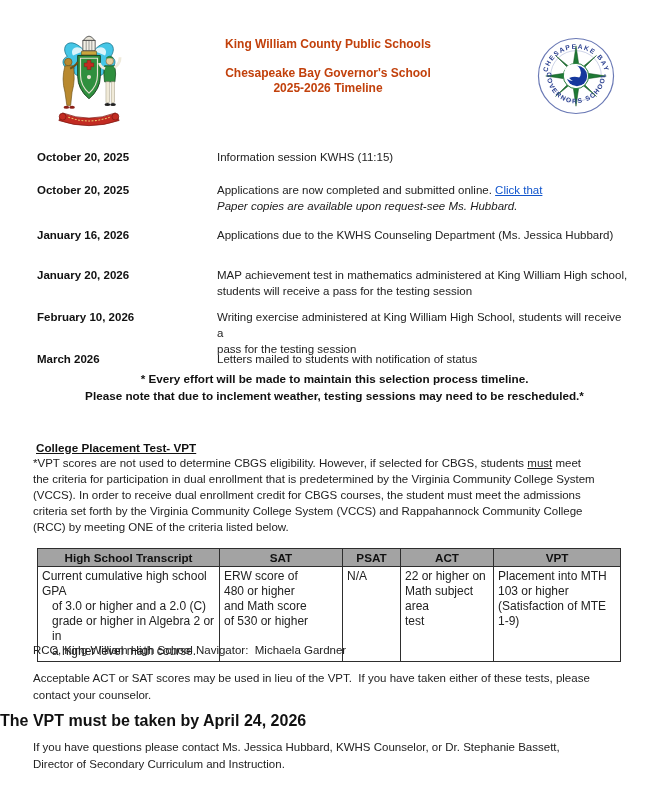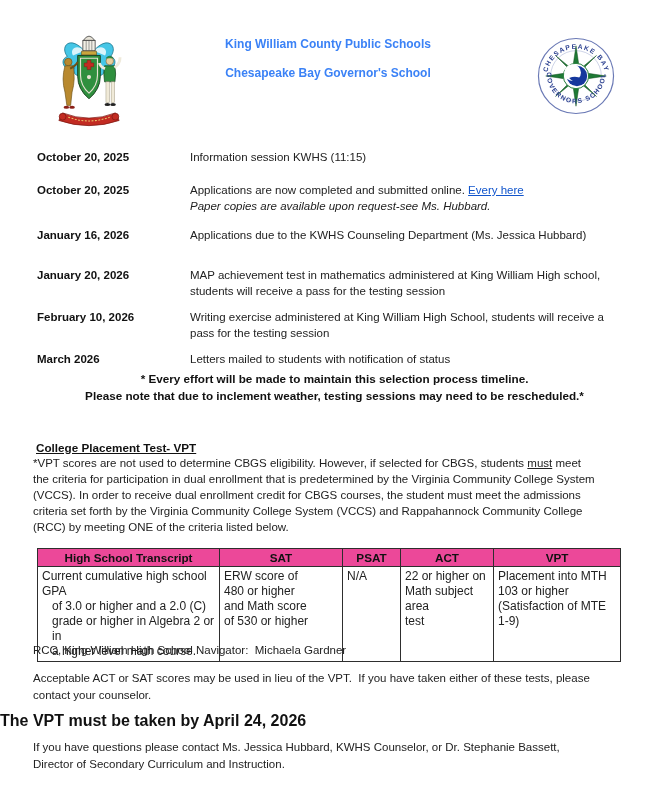--- a/index.html
+++ b/index.html
@@ -5,45 +5,45 @@
   html,body { margin:0; padding:0; background:#fff; }
   .page {
     position:relative; width:656px; height:800px; background:#ffffff;
     font-family:"Liberation Sans","DejaVu Sans",sans-serif;
     color:#222; font-size:11.5px; overflow:hidden;
   }
 
   
   .crest { position:absolute; left:56px; top:30px; width:66px; height:98px; }
   .titles { position:absolute; left:0; right:0; top:37px; text-align:center;
-            font-weight:bold; font-size:12px; line-height:15px; color:#3b82f6; }
+            font-weight:bold; font-size:12px; line-height:15px; color:#c2410c; }
   .titles .gap { height:14px; }
   .seal { position:absolute; left:537px; top:37px; width:78px; height:78px; }
 
   
   .timeline-row { position:absolute; left:37px; width:592px;
-                  display:grid; grid-template-columns:153px 1fr; line-height:16px; }
+                  display:grid; grid-template-columns:153px 1fr; line-height:16px;gap:27px; }
   .row1{top:149px}.row2{top:182px}.row3{top:227px}.row4{top:267px}.row5{top:309px}.row6{top:351px}
   .tl-date { font-weight:bold; color:#111; }
   .link { color:#1155cc; text-decoration:underline; cursor:pointer; }
   .italic-note { font-style:italic; }
 
   .notice { position:absolute; top:371px; left:0; right:0; text-align:center;
             font-weight:bold; font-size:11.7px; color:#111; line-height:16.5px;padding-left:13px; }
 
   
   .vpt-heading { position:absolute; top:429px; left:36px; font-weight:bold;
                  font-size:11.7px; color:#111; text-decoration:underline;margin-top:12px; }
   .vpt-para { position:absolute; top:455px; left:33px; width:600px; line-height:16px; }
   .uline { text-decoration:underline; }
 
   
   .criteria { position:absolute; top:548px; left:37px; border-collapse:collapse; table-layout:fixed; }
   .criteria th, .criteria td { border:1px solid #2e2e2e; }
-  .criteria th { background:#ec4899; font-size:11.7px; font-weight:bold; color:#111;
+  .criteria th { background:#a3a3a3; font-size:11.7px; font-weight:bold; color:#111;
                  padding:1px 2px; height:15px; text-align:center; }
   .criteria td { vertical-align:top; padding:2px 4px; height:58px;
                  font-size:12px; line-height:15px; }
   td.hang div + div { padding-left:10px; }
 
   
   .navigator { position:absolute; top:642px; left:33px; white-space:pre-wrap; line-height:17px; }
   .lieu { position:absolute; top:670px; left:33px; width:600px; line-height:17px; white-space:pre-wrap; }
   .deadline { position:absolute; top:712px; left:0; right:0; text-align:left;
               font-weight:bold; font-size:16px; color:#111; }
@@ -95,20 +95,21 @@
       <circle cx="7" cy="92" r="3.6" fill="#c22b22" stroke="#7e1a13" stroke-width="0.8"></circle>
       <circle cx="63" cy="92" r="3.6" fill="#c22b22" stroke="#7e1a13" stroke-width="0.8"></circle>
       <path d="M13,92.5 q22,8 44,0" stroke="#e8c46a" stroke-width="1.1" fill="none" stroke-dasharray="2 1.6"></path>
     </svg>
   </div>
 
   <div class="titles">
     <div>King William County Public Schools</div>
     <div class="gap"></div>
     <div>Chesapeake Bay Governor's School</div>
+    <div>2025-2026 Timeline</div>
   </div>
 
   <div class="seal">
     <svg viewBox="0 0 80 80" width="78" height="78">
       <circle cx="40" cy="40" r="38.5" fill="#ffffff" stroke="#6a79b5" stroke-width="1.2"></circle>
       <circle cx="40" cy="40" r="26" fill="none" stroke="#9aa6cf" stroke-width="0.5"></circle>
       <g fill="#1e7a34" stroke="#0e4a1c" stroke-width="0.5">
         <polygon points="40,40 19,19 35.5,32.5"></polygon>
         <polygon points="40,40 61,19 44.5,32.5"></polygon>
         <polygon points="40,40 61,61 44.5,47.5"></polygon>
@@ -138,21 +139,21 @@
   <div class="timeline-row row1">
     <div class="tl-date">October 20, 2025</div>
     <div class="tl-desc">
         <div>Information session KWHS (11:15)</div>
       </div>
   </div>
 
   <div class="timeline-row row2">
     <div class="tl-date">October 20, 2025</div>
     <div class="tl-desc">
-      <span>Applications are now completed and submitted online. </span><a class="link">Every here</a>
+      <span>Applications are now completed and submitted online. </span><a class="link">Click that</a>
       <div class="italic-note">Paper copies are available upon request-see Ms. Hubbard.</div>
     </div>
   </div>
 
   <div class="timeline-row row3">
     <div class="tl-date">January 16, 2026</div>
     <div class="tl-desc">
         <div>Applications due to the KWHS Counseling Department (Ms. Jessica Hubbard)</div>
       </div>
   </div>

